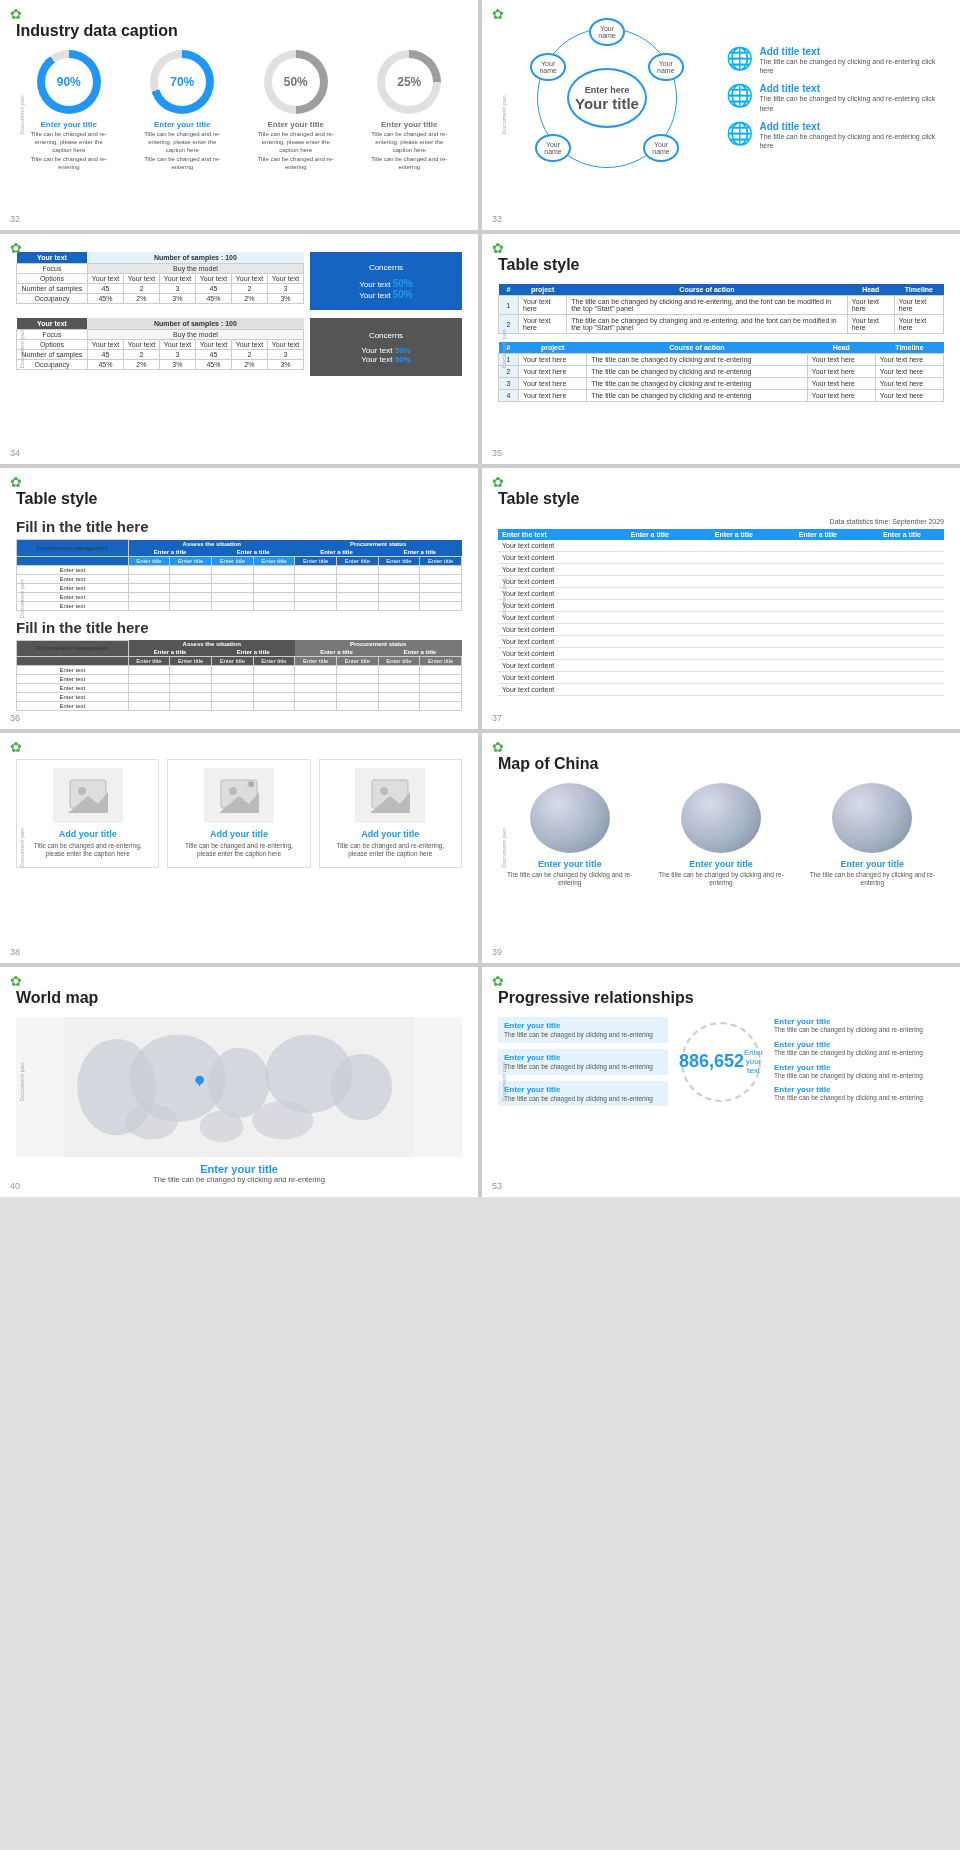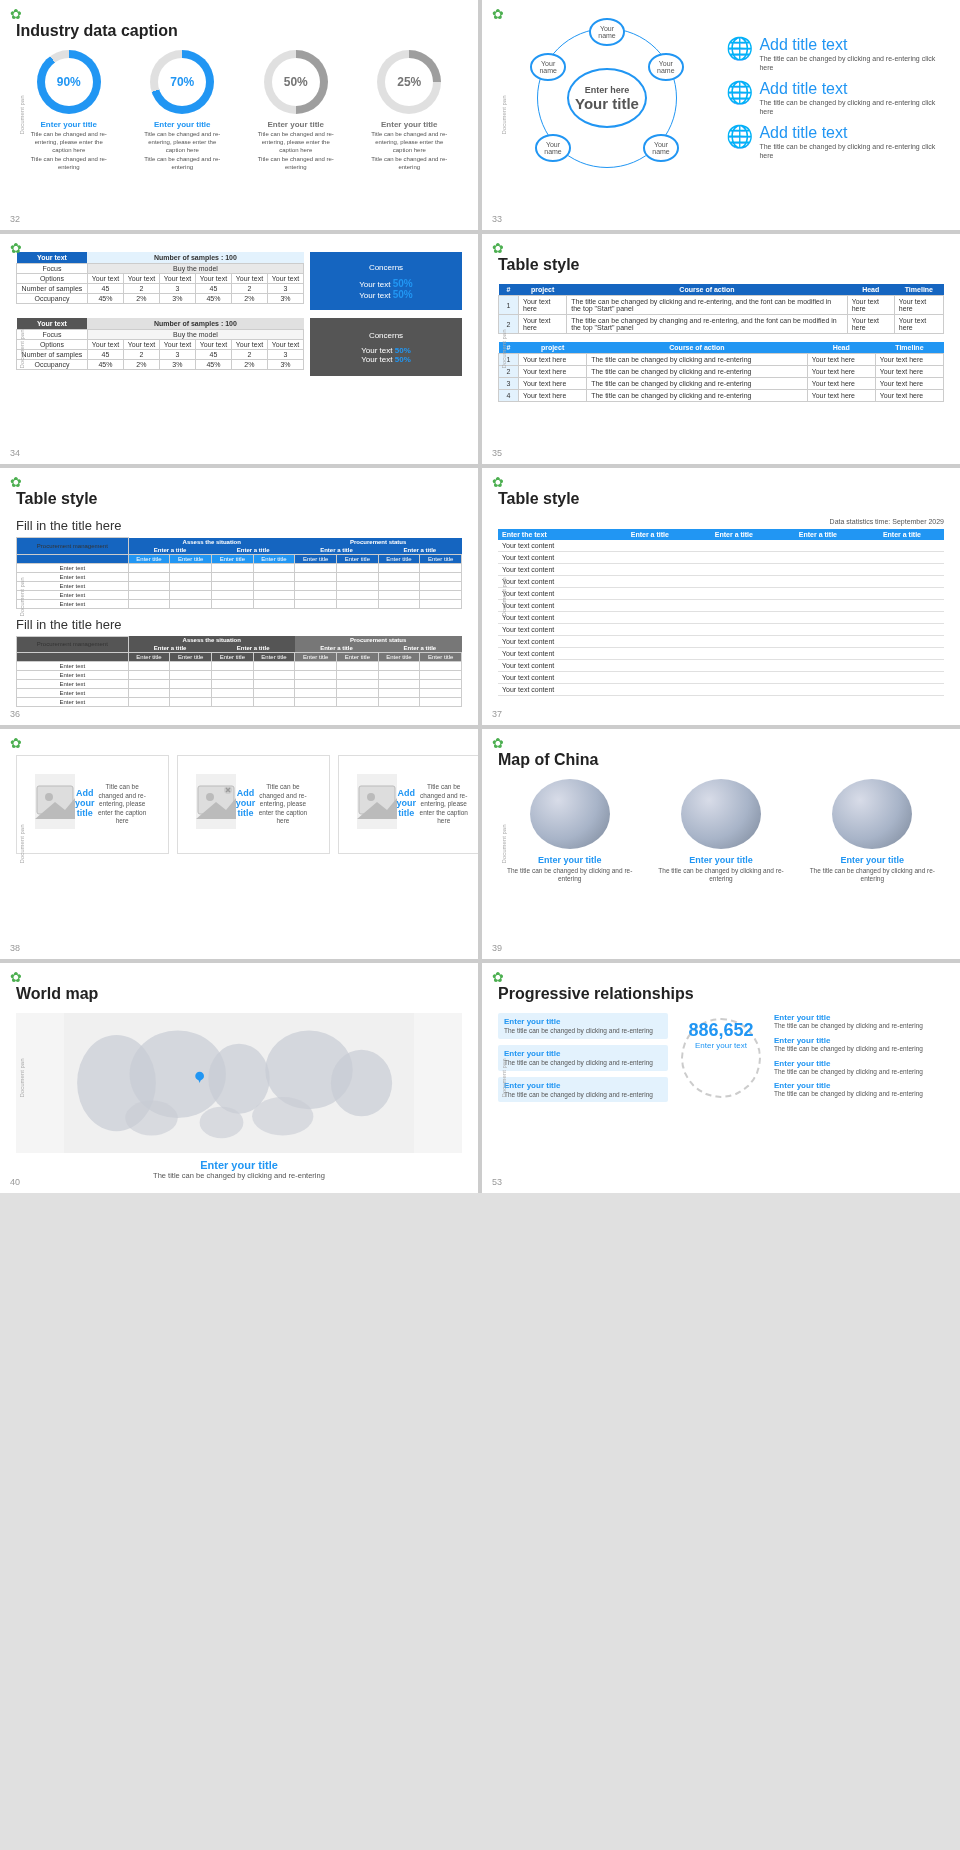--- a/index.html
+++ b/index.html
@@ -27,57 +27,57 @@
     
     .slide33-content { display: flex; gap: 10px; }
     .slide33-left { flex: 1; display: flex; align-items: center; justify-content: center; }
     .slide33-right { flex: 1; display: flex; flex-direction: column; gap: 8px; justify-content: center; }
     .orbit-diagram { position: relative; width: 160px; height: 160px; }
     .orbit-center { position: absolute; top: 50%; left: 50%; transform: translate(-50%, -50%); width: 80px; height: 60px; border-radius: 50%; border: 2px solid #2196F3; display: flex; flex-direction: column; align-items: center; justify-content: center; font-size: 11px; color: #555; text-align: center; background: white; z-index:2; }
     .orbit-node { position: absolute; width: 36px; height: 28px; border-radius: 50%; border: 2px solid #2196F3; display: flex; align-items: center; justify-content: center; font-size: 8px; color: #555; text-align: center; background: white; z-index:2; }
     .orbit-ring { position: absolute; top: 10px; left: 10px; right: 10px; bottom: 10px; border-radius: 50%; border: 1.5px solid #2196F3; }
     .title-entry { display: flex; gap: 6px; align-items: flex-start; }
     .title-icon { font-size: 18px; }
-    .title-text-block .title-main { font-size: 16px; font-weight: normal; color: #2196F3; }
+    .title-text-block .title-main { font-size: 10px; font-weight: bold; color: #2196F3; }
     .title-text-block .title-desc { font-size: 7px; color: #555; line-height: 1.3; }
     
     
     .cp-table { width: 100%; border-collapse: collapse; font-size: 7px; margin-bottom: 6px; }
     .cp-table th { background: #2196F3; color: white; padding: 2px 3px; text-align: center; }
     .cp-table td { border: 0.5px solid #ccc; padding: 1px 3px; text-align: center; color: #333; }
     .cp-concerns { background: #1565C0; color: white; font-size: 8px; padding: 4px; text-align: center; display: flex; flex-direction: column; justify-content: center; align-items: center; }
     .cp-pct { color: #2196F3; font-weight: bold; font-size: 10px; }
     .cp-row { display: flex; gap: 6px; }
     .cp-main { flex: 2; }
     .cp-side { flex: 1; }
     
     
     .table-style { width: 100%; border-collapse: collapse; font-size: 7px; margin-bottom: 8px; }
     .table-style th { background: #1565C0; color: white; padding: 2px 4px; text-align: center; }
     .table-style td { border: 0.5px solid #ccc; padding: 2px 4px; color: #333; font-size: 7px; }
     .table-style2 th { background: #2196F3; color: white; }
     
     
-    .proc-title { font-size: 13px; font-weight: normal; color: #333; margin-bottom: 4px; }
+    .proc-title { font-size: 15px; font-weight: bold; color: #333; margin-bottom: 4px; }
     .proc-table { width: 100%; border-collapse: collapse; font-size: 6px; margin-bottom: 6px; }
     .proc-table th { background: #1565C0; color: white; padding: 1px 2px; text-align: center; }
     .proc-table td { border: 0.5px solid #ccc; padding: 1px 2px; color: #333; text-align: center; }
     .proc-assess { background: #2196F3; color: white; }
     .proc-status { background: #1565C0; color: white; }
     .proc-mgmt { background: #1565C0; color: white; font-size: 6px; padding: 2px; }
     
     
     .data-table { width: 100%; border-collapse: collapse; font-size: 7px; }
     .data-table th { background: #2196F3; color: white; padding: 2px 4px; text-align: center; }
     .data-table td { border-bottom: 0.5px solid #e0e0e0; padding: 2px 4px; color: #333; }
     .data-stats-time { text-align: right; font-size: 7px; color: #555; margin-bottom: 4px; }
     
     
     .graphic-row { display: flex; gap: 8px; margin-top: 8px; }
-    .graphic-item { flex: 1; border: 1px solid #ddd; padding: 18px; display: flex; flex-direction: row; align-items: center; }
+    .graphic-item { flex: 1; border: 1px solid #ddd; padding: 8px; display: flex; flex-direction: column; align-items: center; }
     .graphic-img-placeholder { width: 70px; height: 55px; background: #f0f0f0; display: flex; align-items: center; justify-content: center; margin-bottom: 6px; font-size: 20px; color: #999; }
     .graphic-item-title { font-size: 9px; font-weight: bold; color: #2196F3; text-align: center; margin-bottom: 3px; }
     .graphic-item-desc { font-size: 6.5px; color: #555; text-align: center; line-height: 1.3; }
     
     
     .map-row { display: flex; gap: 8px; justify-content: space-around; margin-top: 8px; }
     .map-item { flex: 1; display: flex; flex-direction: column; align-items: center; }
     .globe-placeholder { width: 80px; height: 70px; background: radial-gradient(circle at 40% 35%, #d0d8e8, #b0bcd0 50%, #8090a8 100%); border-radius: 50%; margin-bottom: 6px; }
     .map-item-title { font-size: 9px; font-weight: bold; color: #2196F3; text-align: center; margin-bottom: 2px; }
     .map-item-desc { font-size: 6.5px; color: #555; text-align: center; line-height: 1.3; }
@@ -91,21 +91,21 @@
     
     .prog-content { display: flex; gap: 8px; }
     .prog-left { flex: 1; display: flex; flex-direction: column; gap: 6px; }
     .prog-center { flex: 0 0 90px; display: flex; flex-direction: column; align-items: center; justify-content: center; }
     .prog-right { flex: 1; display: flex; flex-direction: column; gap: 6px; }
     .prog-item { background: #e3f2fd; padding: 4px 6px; border-radius: 2px; }
     .prog-item-title { font-size: 8px; font-weight: bold; color: #2196F3; margin-bottom: 1px; }
     .prog-item-desc { font-size: 6.5px; color: #555; line-height: 1.2; }
     .prog-big-num { font-size: 18px; font-weight: bold; color: #2196F3; text-align: center; }
     .prog-big-label { font-size: 8px; color: #2196F3; text-align: center; }
-    .prog-ellipse { width: 80px; height: 80px; border-radius: 50%; border: 2px dashed #ccc; display: flex; flex-direction: column; align-items: center; }
+    .prog-ellipse { width: 80px; height: 80px; border-radius: 50%; border: 2px dashed #ccc; display: flex; flex-direction: row; align-items: center; justify-content: center; }
     .prog-right-item { display: flex; flex-direction: column; }
     .prog-right-title { font-size: 8px; font-weight: bold; color: #2196F3; }
     .prog-right-desc { font-size: 6.5px; color: #555; line-height: 1.2; }
 
     .vertical-label { position: absolute; left: 2px; top: 50%; transform: translateY(-50%) rotate(-90deg); font-size: 6px; color: #aaa; white-space: nowrap; }
   </style>
 </head>
 <body>
 
 <div class="grid">

